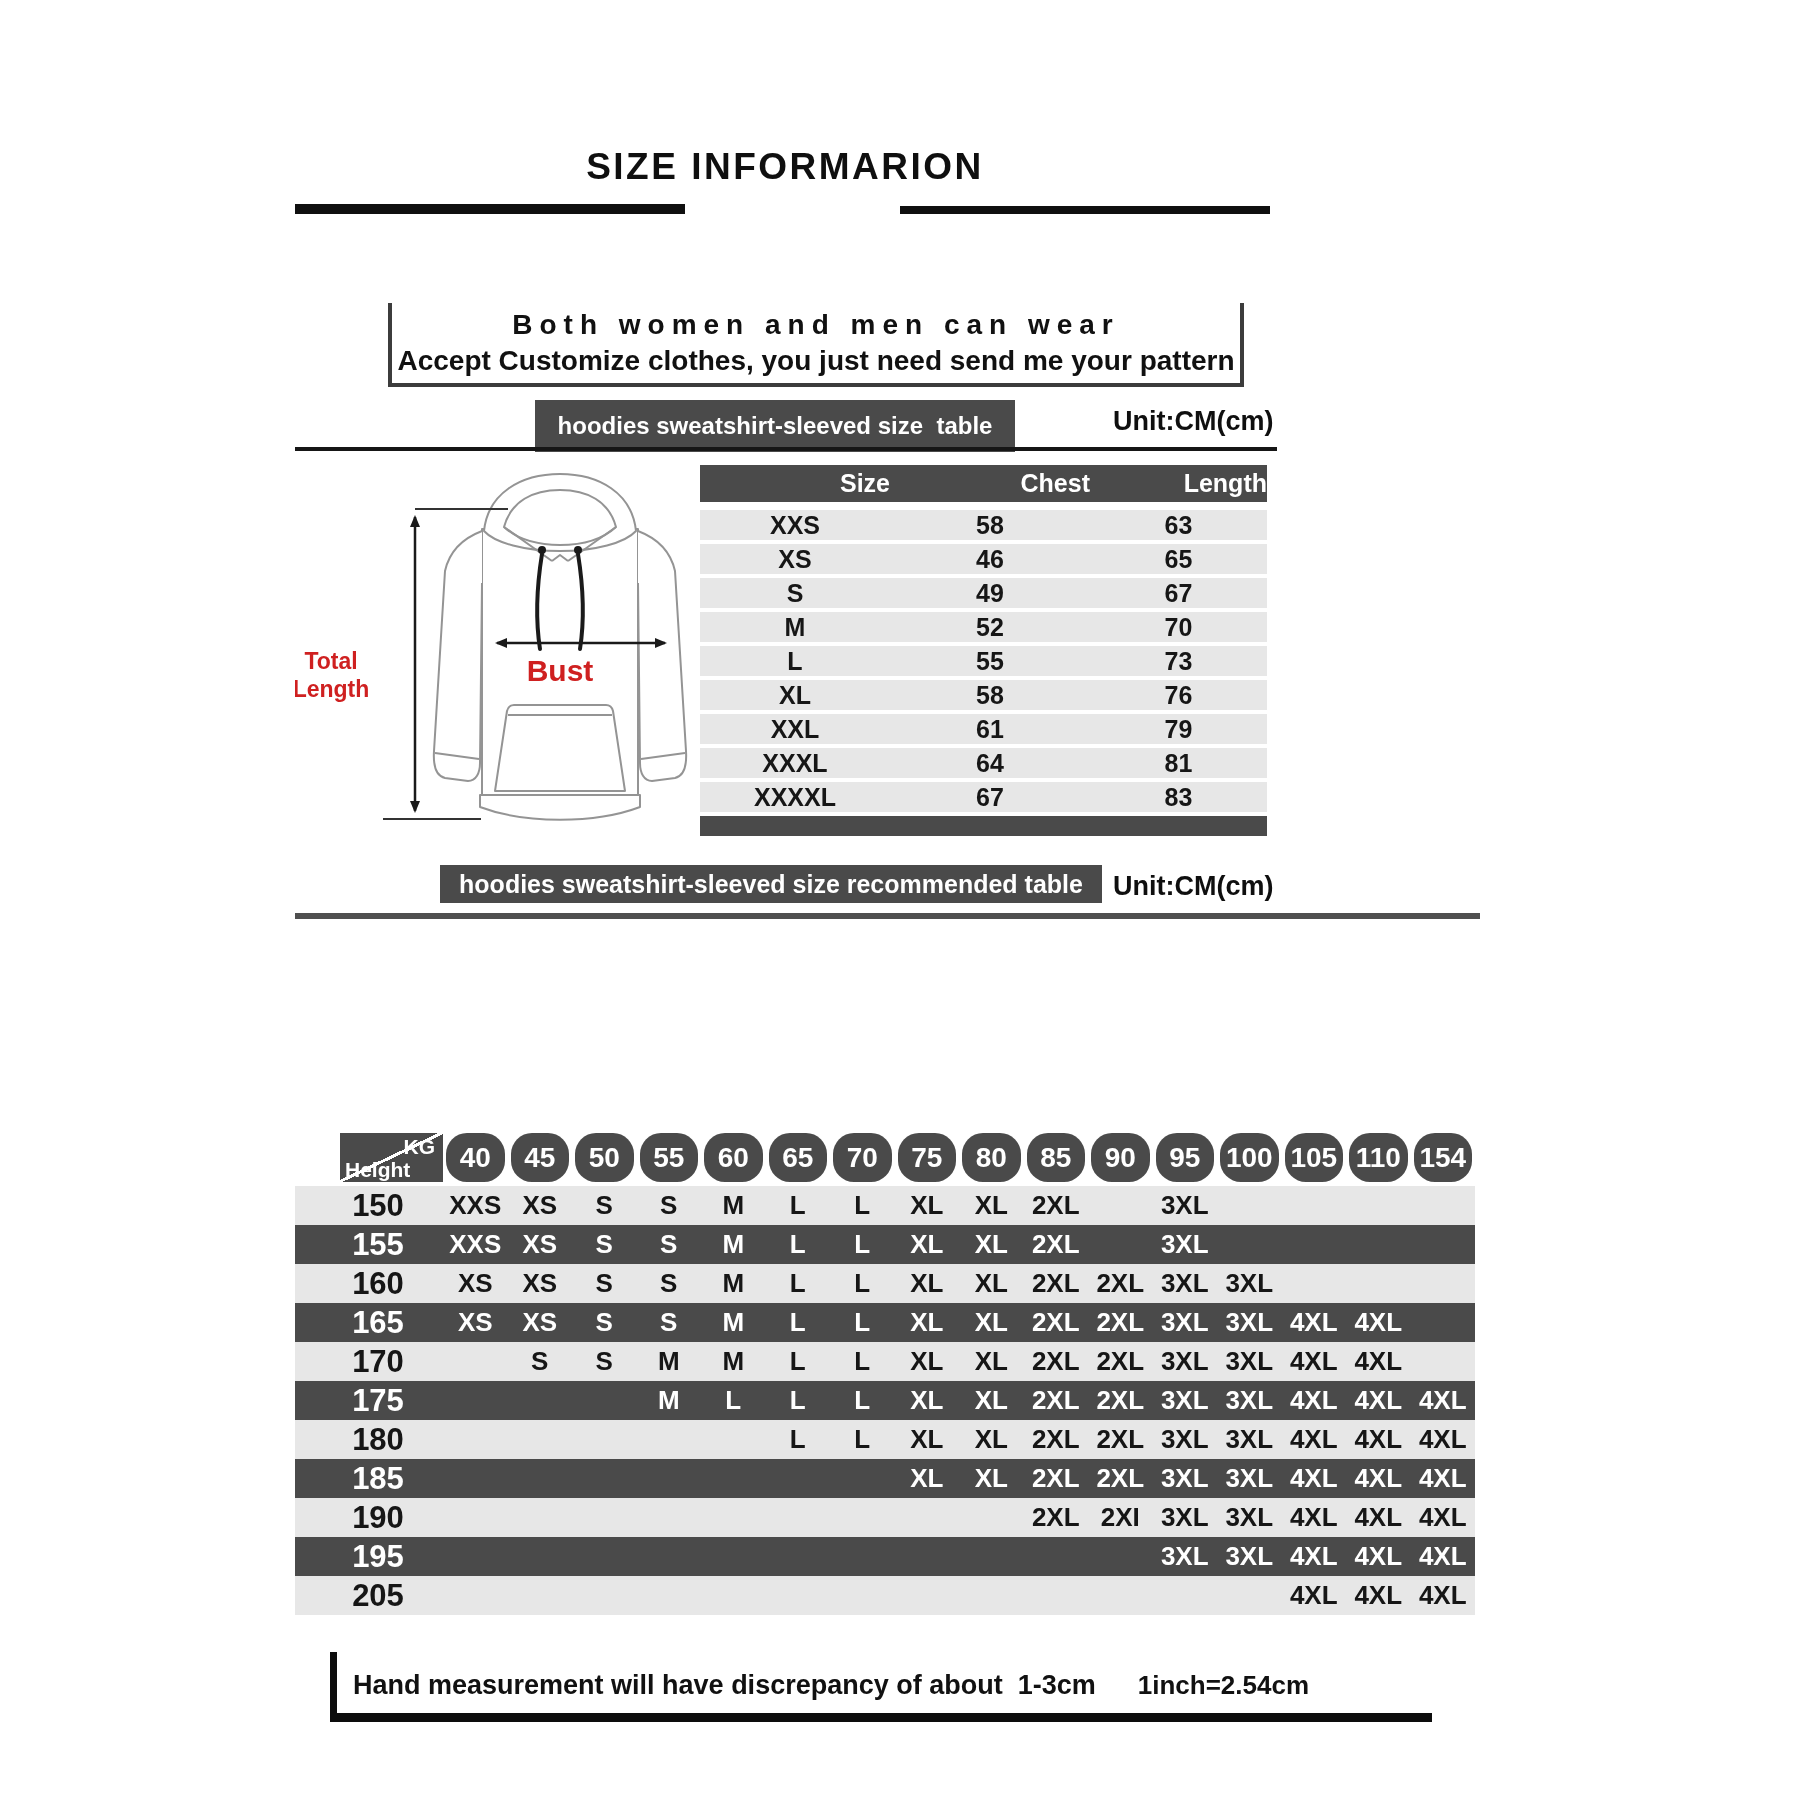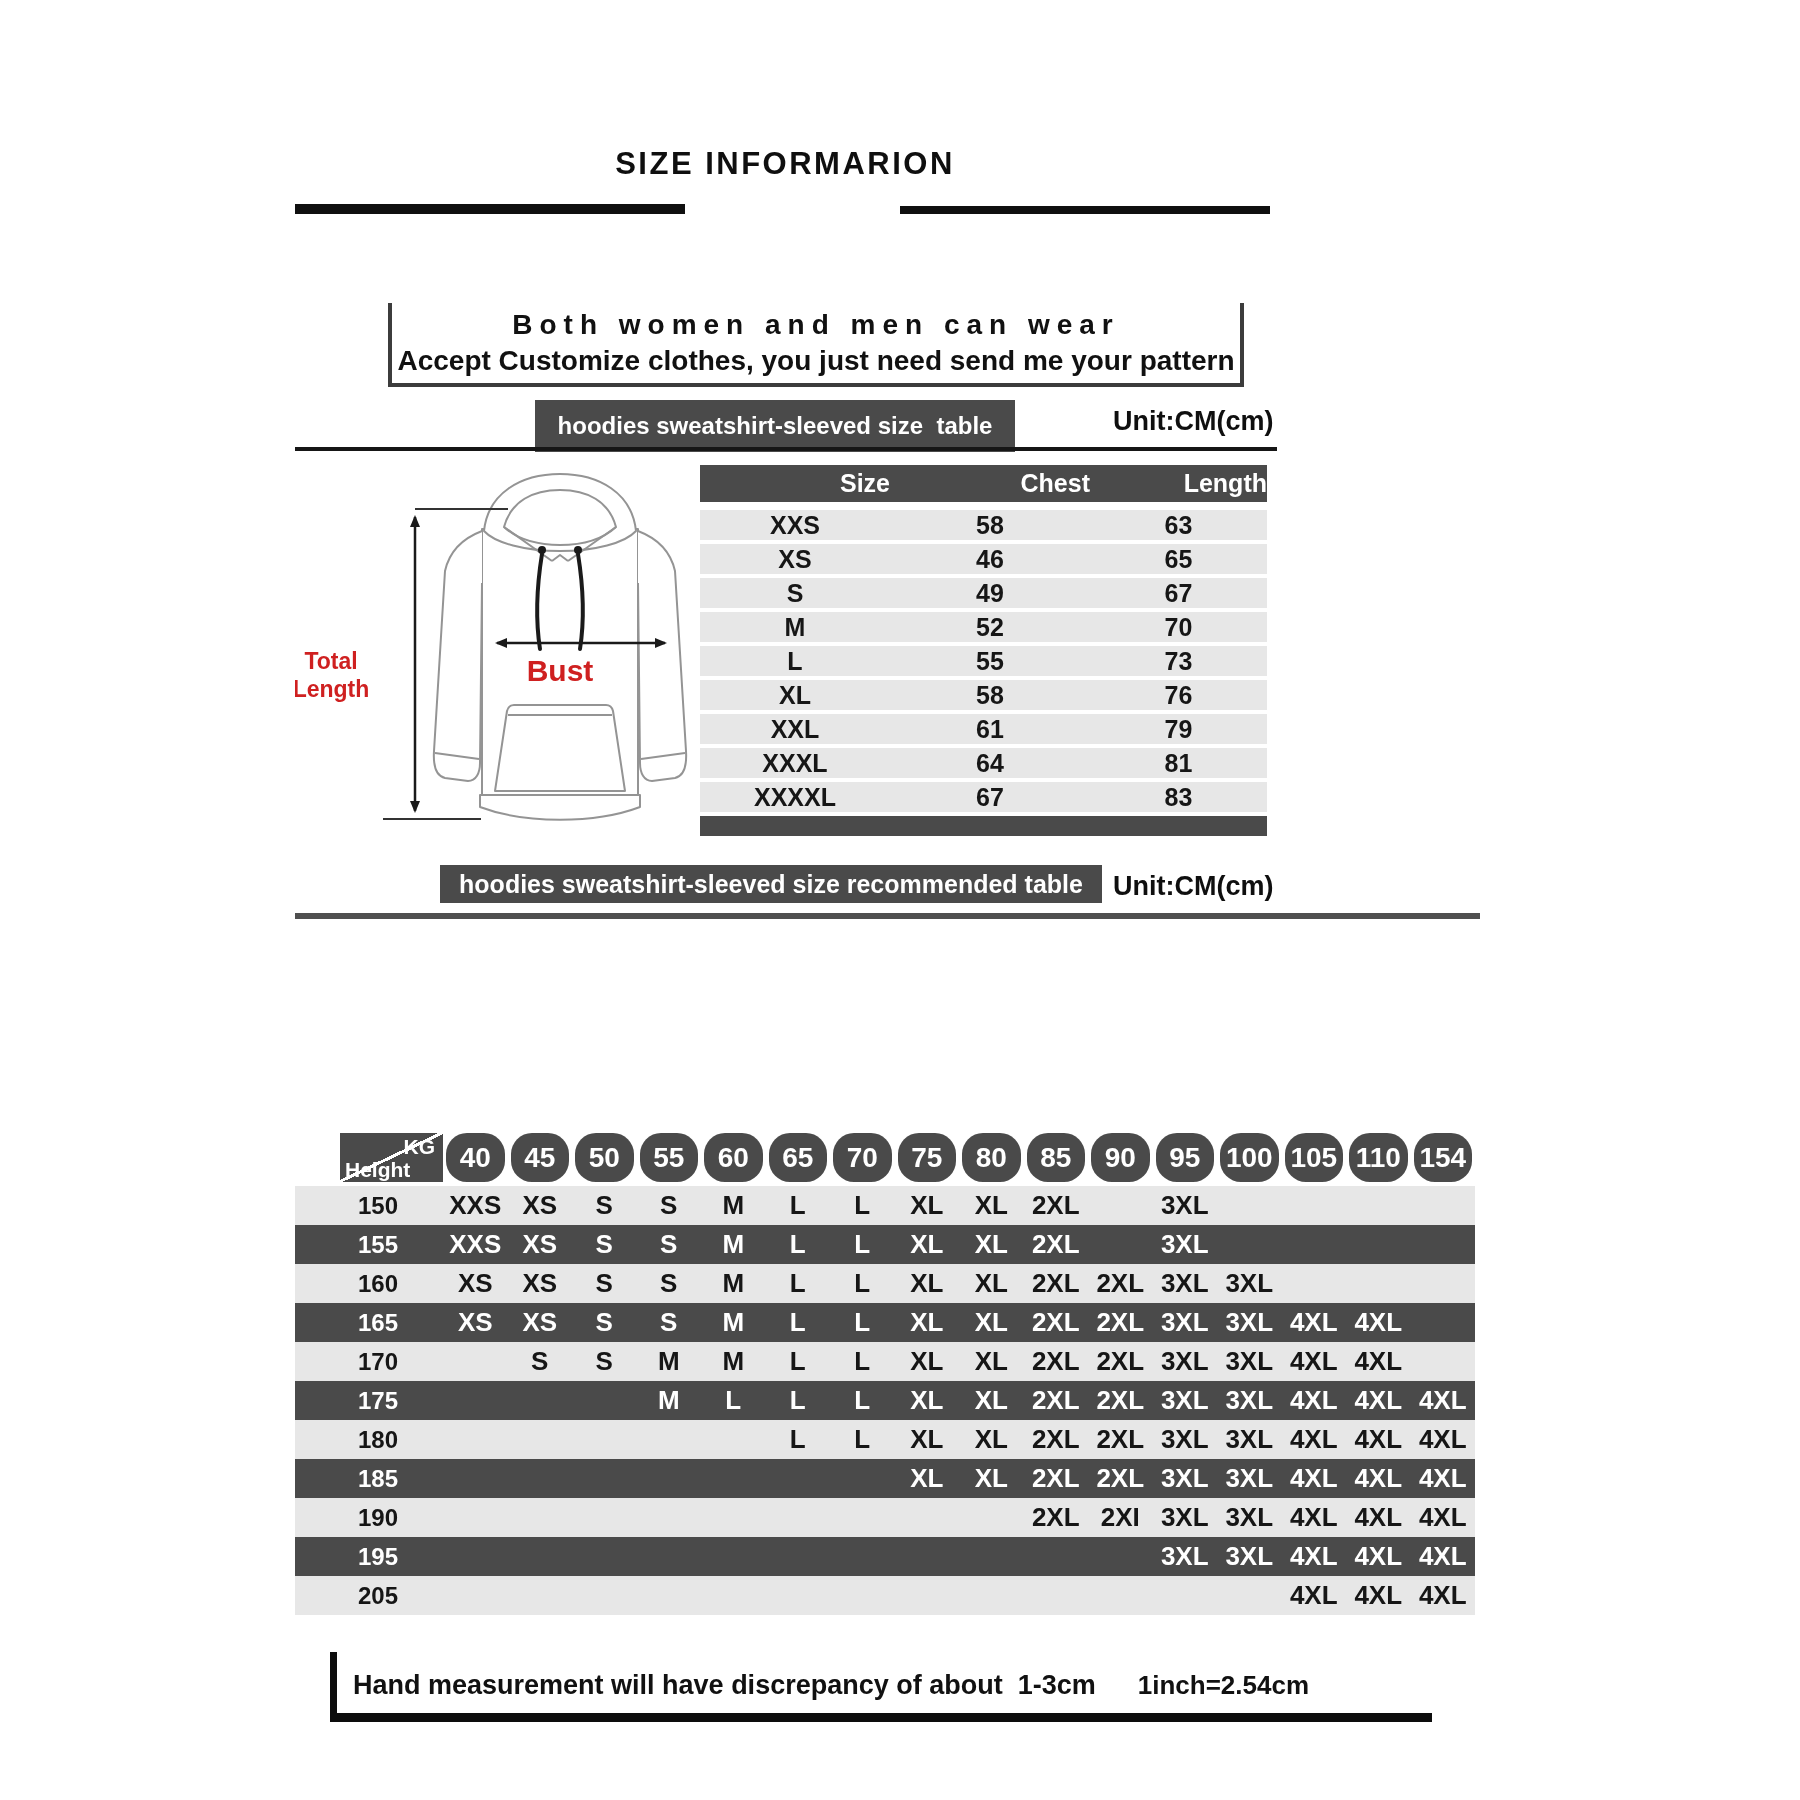--- a/index.html
+++ b/index.html
@@ -2,21 +2,21 @@
 <html><head>
 <meta charset="utf-8">
 <style>
   html,body{margin:0;padding:0;background:#fff;}
   .page{
     position:relative;width:1800px;height:1800px;background:#ffffff;overflow:hidden;
     font-family:"Liberation Sans","DejaVu Sans",sans-serif;color:#111;
   }
   
   .title{position:absolute;top:146px;left:295px;width:980px;text-align:center;
-    font-size:31px;font-weight:bold;letter-spacing:2.5px;color:#0f0f0f;}
+    font-size:37px;font-weight:bold;letter-spacing:2.5px;color:#0f0f0f;}
   .bar{position:absolute;background:#101010;}
   .bar-left{top:204px;left:295px;width:390px;height:10px;}
   .bar-right{top:206px;left:900px;width:370px;height:8px;}
   
   .custom-box{position:absolute;top:303px;left:388px;width:856px;height:84px;
     border:4px solid #3c3c3c;border-top:none;box-sizing:border-box;
     display:flex;flex-direction:column;align-items:center;justify-content:flex-start;padding-top:4px;}
   .cline{font-weight:bold;white-space:nowrap;width:max-content;line-height:36px;}
   .c1{font-size:28px;}
   .c2{font-size:28px;letter-spacing:7px;}
@@ -54,21 +54,21 @@
   .m-corner{margin-left:45px;position:relative;
     background:linear-gradient(to bottom right,rgba(0,0,0,0) calc(50% - 2px),#fff calc(50% - 2px),#fff calc(50% + 1px),rgba(0,0,0,0) calc(50% + 1px)),#4a4a4a;}
   .m-corner span{position:absolute;color:#fff;font-size:21px;font-weight:bold;}
   .m-corner .kg{top:2px;right:8px;}
   .m-corner .hei{bottom:0;left:5px;}
   .m-hbox{margin:0 3px;background:#4a4a4a;color:#fff;font-size:28px;font-weight:bold;
     display:flex;align-items:center;justify-content:center;border-radius:21px;}
   .m-row{display:grid;grid-template-columns:148px repeat(16,1fr);height:39px;align-items:center;text-align:center;}
   .m-row.light{background:#e7e7e7;color:#161616;}
   .m-row.dark{background:#4a4a4a;color:#ffffff;}
-  .m-label{font-size:24px;font-weight:bold;padding-left:18px;}
+  .m-label{font-size:31px;font-weight:bold;padding-left:18px;}
   .m-cell{font-size:26px;font-weight:bold;}
   
   .footnote{position:absolute;top:1652px;left:330px;width:1102px;height:70px;
     border-left:7px solid #0d0d0d;border-bottom:9px solid #0d0d0d;box-sizing:border-box;
     display:flex;align-items:flex-end;padding:0 0 12px 16px;}
   .fn1{font-size:27px;font-weight:bold;white-space:pre;}
   .fn2{font-size:26px;font-weight:bold;margin-left:42px;}
 </style>
 </head>
 <body>

